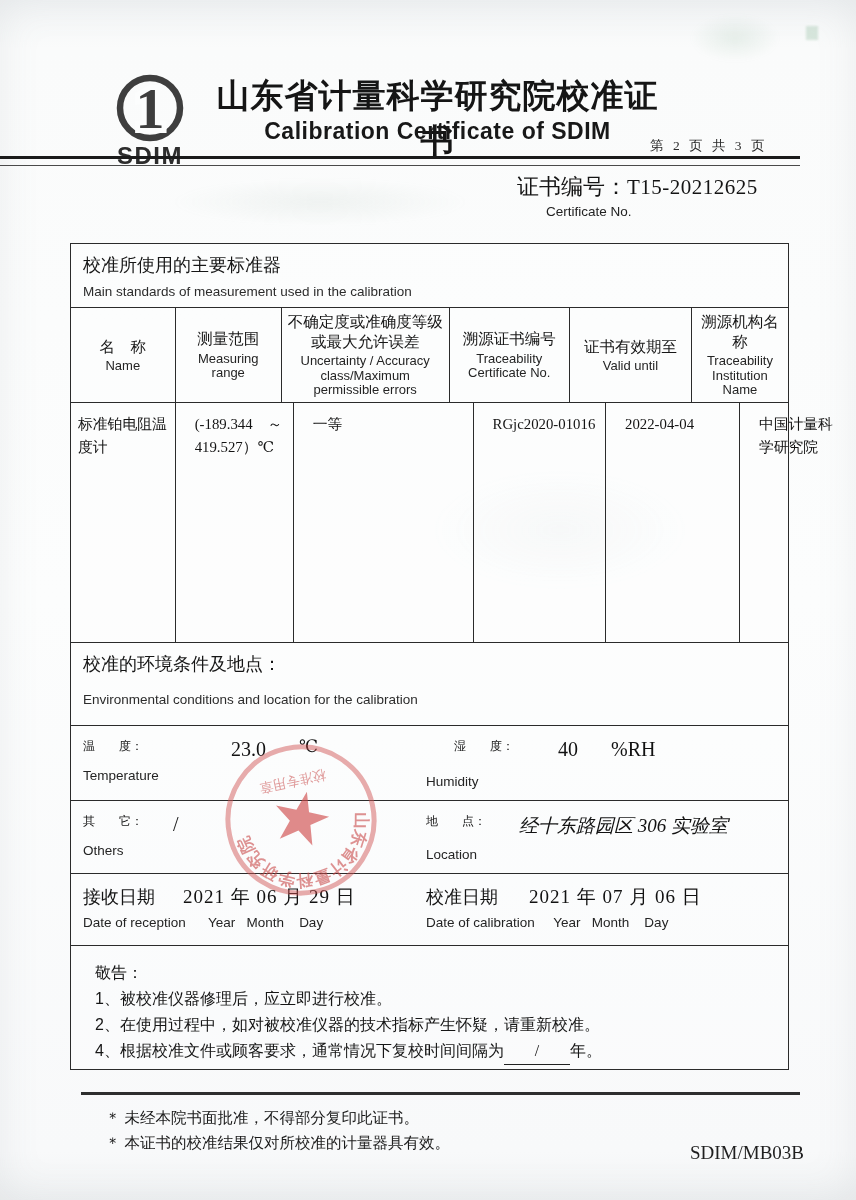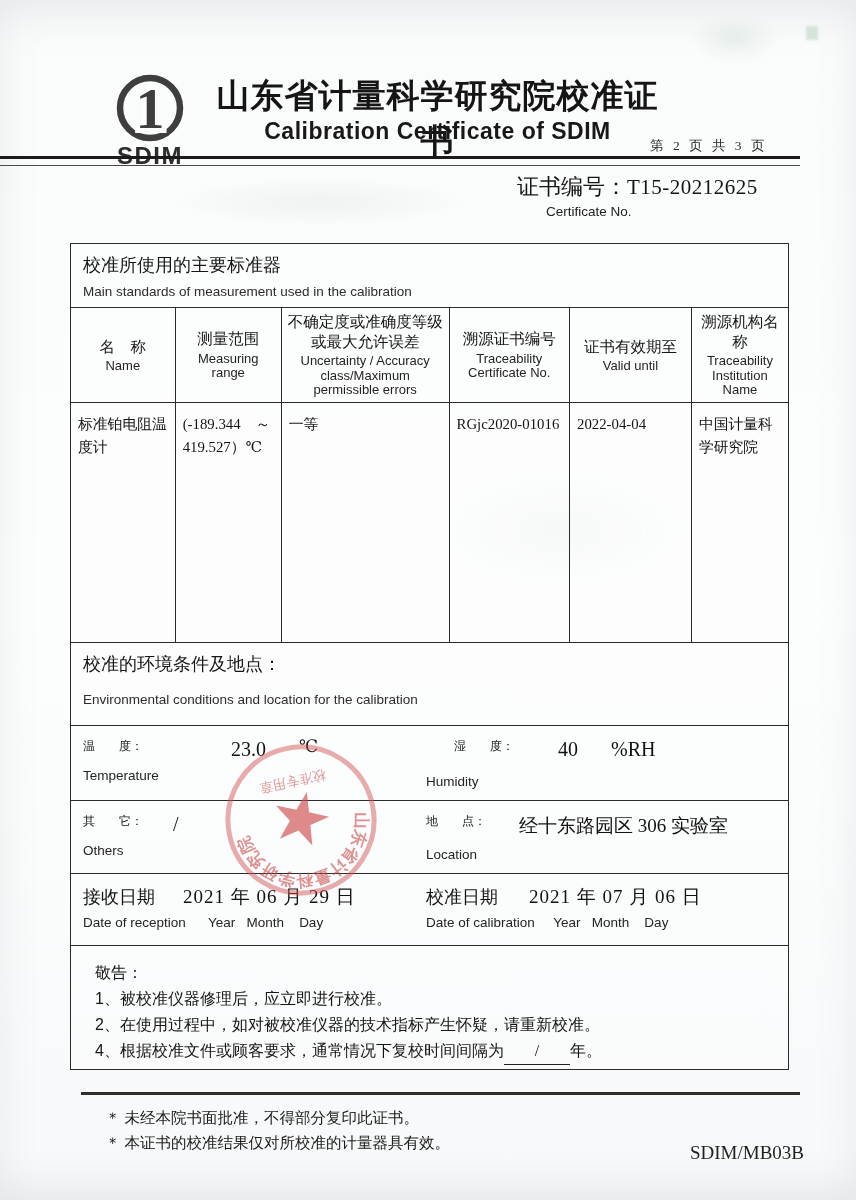--- a/index.html
+++ b/index.html
@@ -25,21 +25,21 @@
   .cert-line{left:517px;top:172px;}
   .cert-label{font-family:"Liberation Serif","DejaVu Serif",serif;font-size:22px;color:#141414;}
   .cert-number{font-family:"Liberation Serif","DejaVu Serif",serif;font-size:21px;letter-spacing:.5px;color:#141414;}
   .cert-en{left:546px;top:204px;font-size:13.5px;color:#222;}
   
   .tbl{left:70px;top:243px;width:719px;height:827px;border:1.6px solid #2b2b2b;box-sizing:border-box;background:rgba(255,255,255,.25);}
   .sec{position:relative;box-sizing:border-box;border-top:1.5px solid #2b2b2b;}
   .sec:first-child{border-top:none;}
   .sec-title{height:63px;padding:9px 12px;}
   .sec-header{height:95px;display:grid;grid-template-columns:14.6% 14.8% 23.4% 16.8% 17.0% 13.4%;}
-  .sec-data{height:240px;display:grid;grid-template-columns:14.6% 14.8% 23.4% 16.8% 17.0% 13.4%;}
+  .sec-data{height:240px;display:grid;grid-template-columns:14.6% 14.8% 23.4% 16.8% 17.0% 13.4%;gap:12px;}
   .sec-envtitle{height:83px;padding:9px 12px;}
   .sec-env1{height:75px;}
   .sec-env2{height:73px;}
   .sec-dates{height:72px;}
   .sec-notice{height:126px;padding:14px 12px 0 12px;}
   .zh-h{font-size:18px;font-weight:500;color:#161616;}
   .en-h{font-size:13.5px;color:#2c2c2c;margin-top:7px;}
   .hcell{box-sizing:border-box;border-right:1.5px solid #2b2b2b;display:flex;flex-direction:column;align-items:center;justify-content:center;text-align:center;padding:3px 4px;}
   .hcell:last-child{border-right:none;}
   .hcell .zh{font-size:15.5px;line-height:1.3;color:#161616;}
@@ -154,21 +154,21 @@
       <span class="abs val" style="left:487px;top:12px;">40</span>
       <span class="abs val" style="left:540px;top:12px;">%RH</span>
       <span class="abs lblen" style="left:355px;top:48px;">Humidity</span>
     </div>
 
     <div class="sec sec-env2">
       <span class="abs lblzh" style="left:12px;top:12px;">其　　它：</span>
       <span class="abs val" style="left:102px;top:12px;">/</span>
       <span class="abs lblen" style="left:12px;top:42px;">Others</span>
       <span class="abs lblzh" style="left:355px;top:12px;">地　　点：</span>
-      <span class="abs val" style="left:448px;top:12px;font-size:19px;">经十东路园区 306 实验室</span>
+      <span class="abs val" style="left:448px;top:12px;font-size:19px;font-style:italic;">经十东路园区 306 实验室</span>
       <span class="abs lblen" style="left:355px;top:46px;">Location</span>
     </div>
 
     <div class="sec sec-dates">
       <span class="abs lblzh" style="left:12px;top:11px;font-size:18px;">接收日期</span>
       <span class="abs val" style="left:112px;top:10px;font-size:19px;letter-spacing:1px;">2021 年 06 月 29 日</span>
       <span class="abs date-en" style="left:12px;top:41px;">Date of reception      Year   Month    Day</span>
       <span class="abs lblzh" style="left:355px;top:11px;font-size:18px;">校准日期</span>
       <span class="abs val" style="left:458px;top:10px;font-size:19px;letter-spacing:1px;">2021 年 07 月 06 日</span>
       <span class="abs date-en" style="left:355px;top:41px;">Date of calibration     Year   Month    Day</span>

